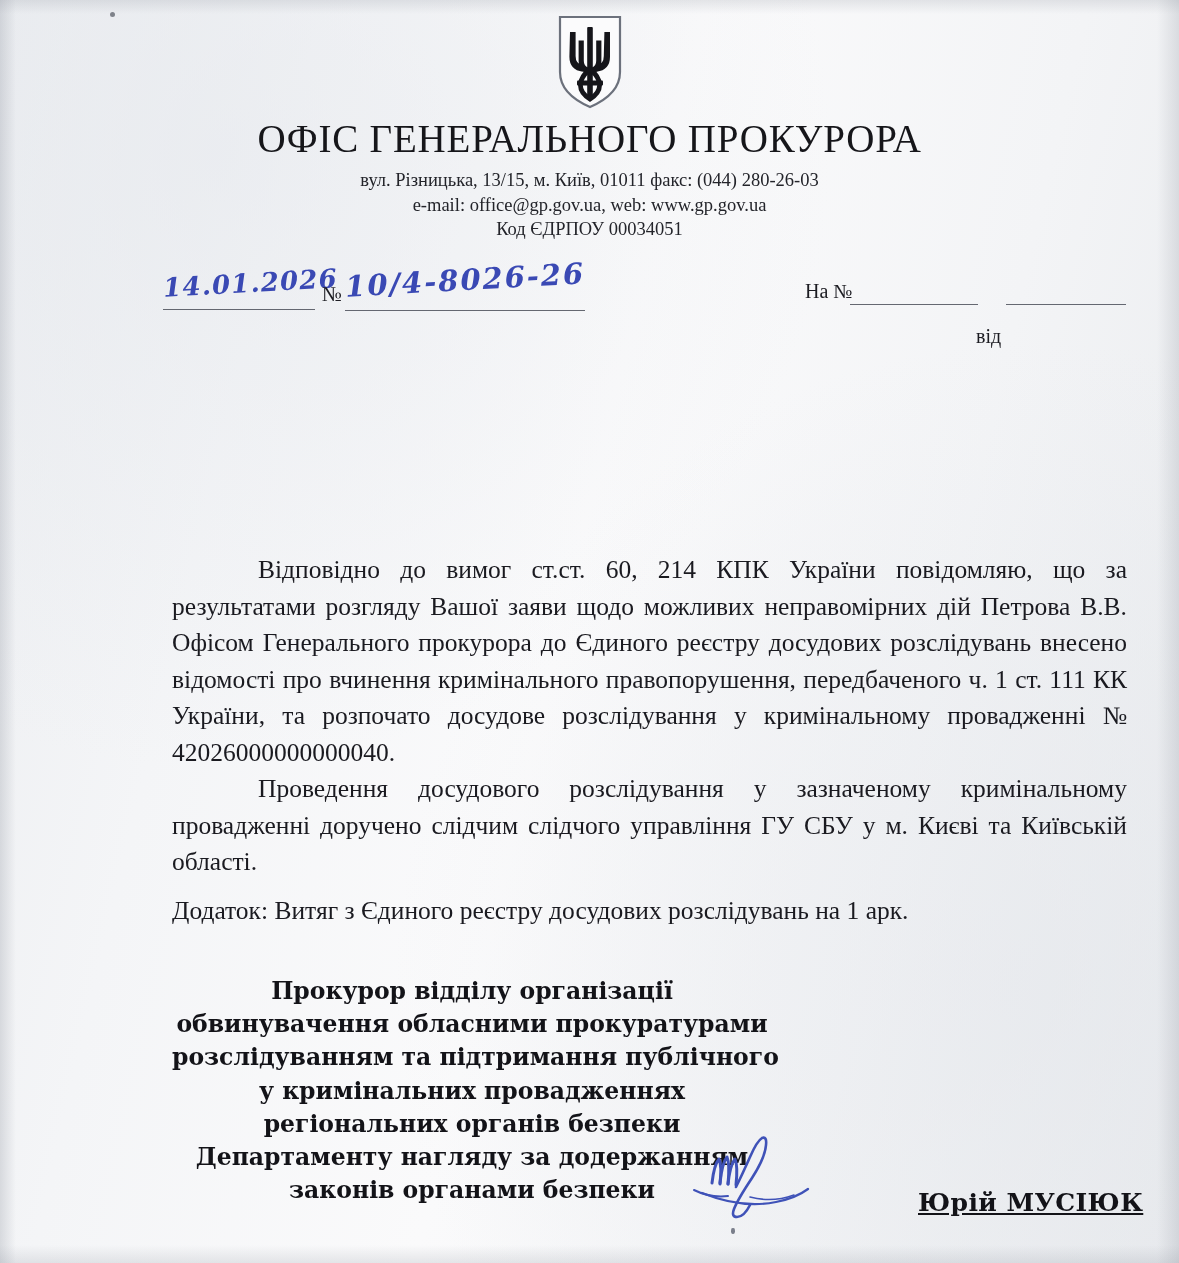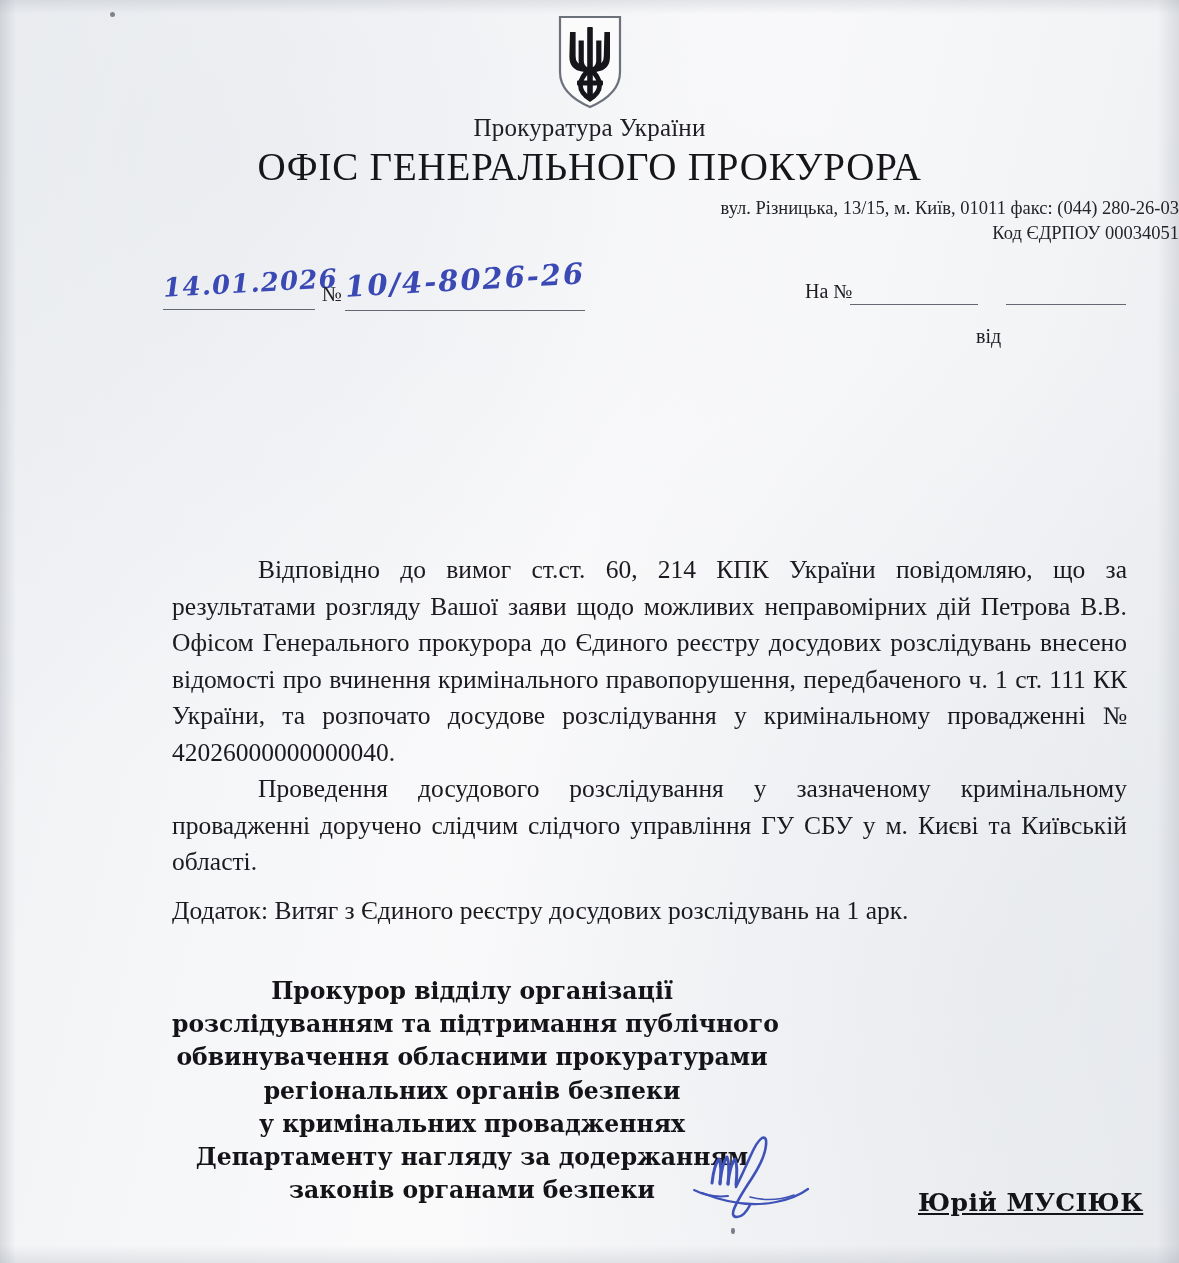--- a/index.html
+++ b/index.html
@@ -74,21 +74,20 @@
     margin-top: 4px;
     color: #16161a;
     line-height: 1.1;
     white-space: nowrap;
   }
   .contact {
     margin-top: 7px;
     font-size: 18.5px;
     line-height: 1.34;
     color: #23242a;
-    text-align: right;
   }
   .contact div { white-space: nowrap; }
 
   
   .refline {
     position: absolute;
     left: 0; right: 0;
     top: 262px;
     height: 60px;
   }
@@ -222,24 +221,24 @@
           <path d="M33 52 q12 9 12 19 q0 10 -12 17 q-12 -7 -12 -17 q0 -10 12 -19 z
                    M33 58.5 q-7.2 6.4 -7.2 12.6 q0 6.3 7.2 11 q7.2 -4.7 7.2 -11 q0 -6.2 -7.2 -12.6 z" fill-rule="evenodd"></path>
 
           <rect x="20" y="66.5" width="26" height="5" rx="1"></rect>
         </g>
       </svg>
     </span>
   </div>
 
   <div class="letterhead">
-    <div class="org-sub">Прокуратура України</div>
     <div class="org-title">ОФІС ГЕНЕРАЛЬНОГО ПРОКУРОРА</div>
     <div class="contact">
       <div>вул. Різницька, 13/15, м. Київ, 01011 факс: (044) 280-26-03</div>
+      <div>e-mail: office@gp.gov.ua, web: www.gp.gov.ua</div>
       <div>Код ЄДРПОУ 00034051</div>
     </div>
   </div>
 
   <div class="refline">
     <span class="hand hand-date">14.01.2026</span>
     <span class="rule rule-date"></span>
 
     <span class="num-sign">№</span>
     <span class="hand hand-num">10/4-8026-26</span>
@@ -252,24 +251,24 @@
   </div>
 
   <div class="body-text">
     <p class="indent">Відповідно до вимог ст.ст. 60, 214 КПК України повідомляю, що за результатами розгляду Вашої заяви щодо можливих неправомірних дій Петрова В.В. Офісом Генерального прокурора до Єдиного реєстру досудових розслідувань внесено відомості про вчинення кримінального правопорушення, передбаченого ч. 1 ст. 111 КК України, та розпочато досудове розслідування у кримінальному провадженні № 42026000000000040.</p>
     <p class="indent">Проведення досудового розслідування у зазначеному кримінальному провадженні доручено слідчим слідчого управління ГУ СБУ у м. Києві та Київській області.</p>
     <p class="attach">Додаток: Витяг з Єдиного реєстру досудових розслідувань  на 1 арк.</p>
   </div>
 
   <div class="sig-block">
     <div>Прокурор відділу організації</div>
+    <div>обвинувачення обласними прокуратурами</div>
     <div>розслідуванням та підтримання публічного</div>
-    <div>обвинувачення обласними прокуратурами</div>
+    <div>у кримінальних провадженнях</div>
     <div>регіональних органів безпеки</div>
-    <div>у кримінальних провадженнях</div>
     <div>Департаменту нагляду за додержанням</div>
     <div>законів органами безпеки</div>
   </div>
 
   <div class="signature">
     <svg width="200" height="105" viewBox="0 0 200 105" aria-hidden="true">
       <g fill="none" stroke="#3f52b8" stroke-linecap="round" stroke-linejoin="round">
         <path d="M4 55 q16 8 34 6" stroke-width="2"></path>
         <path d="M22 48 q2 -18 7 -24 q3 6 1 25" stroke-width="3"></path>
         <path d="M30 48 q2 -20 7 -26 q3 7 1 27" stroke-width="3"></path>

